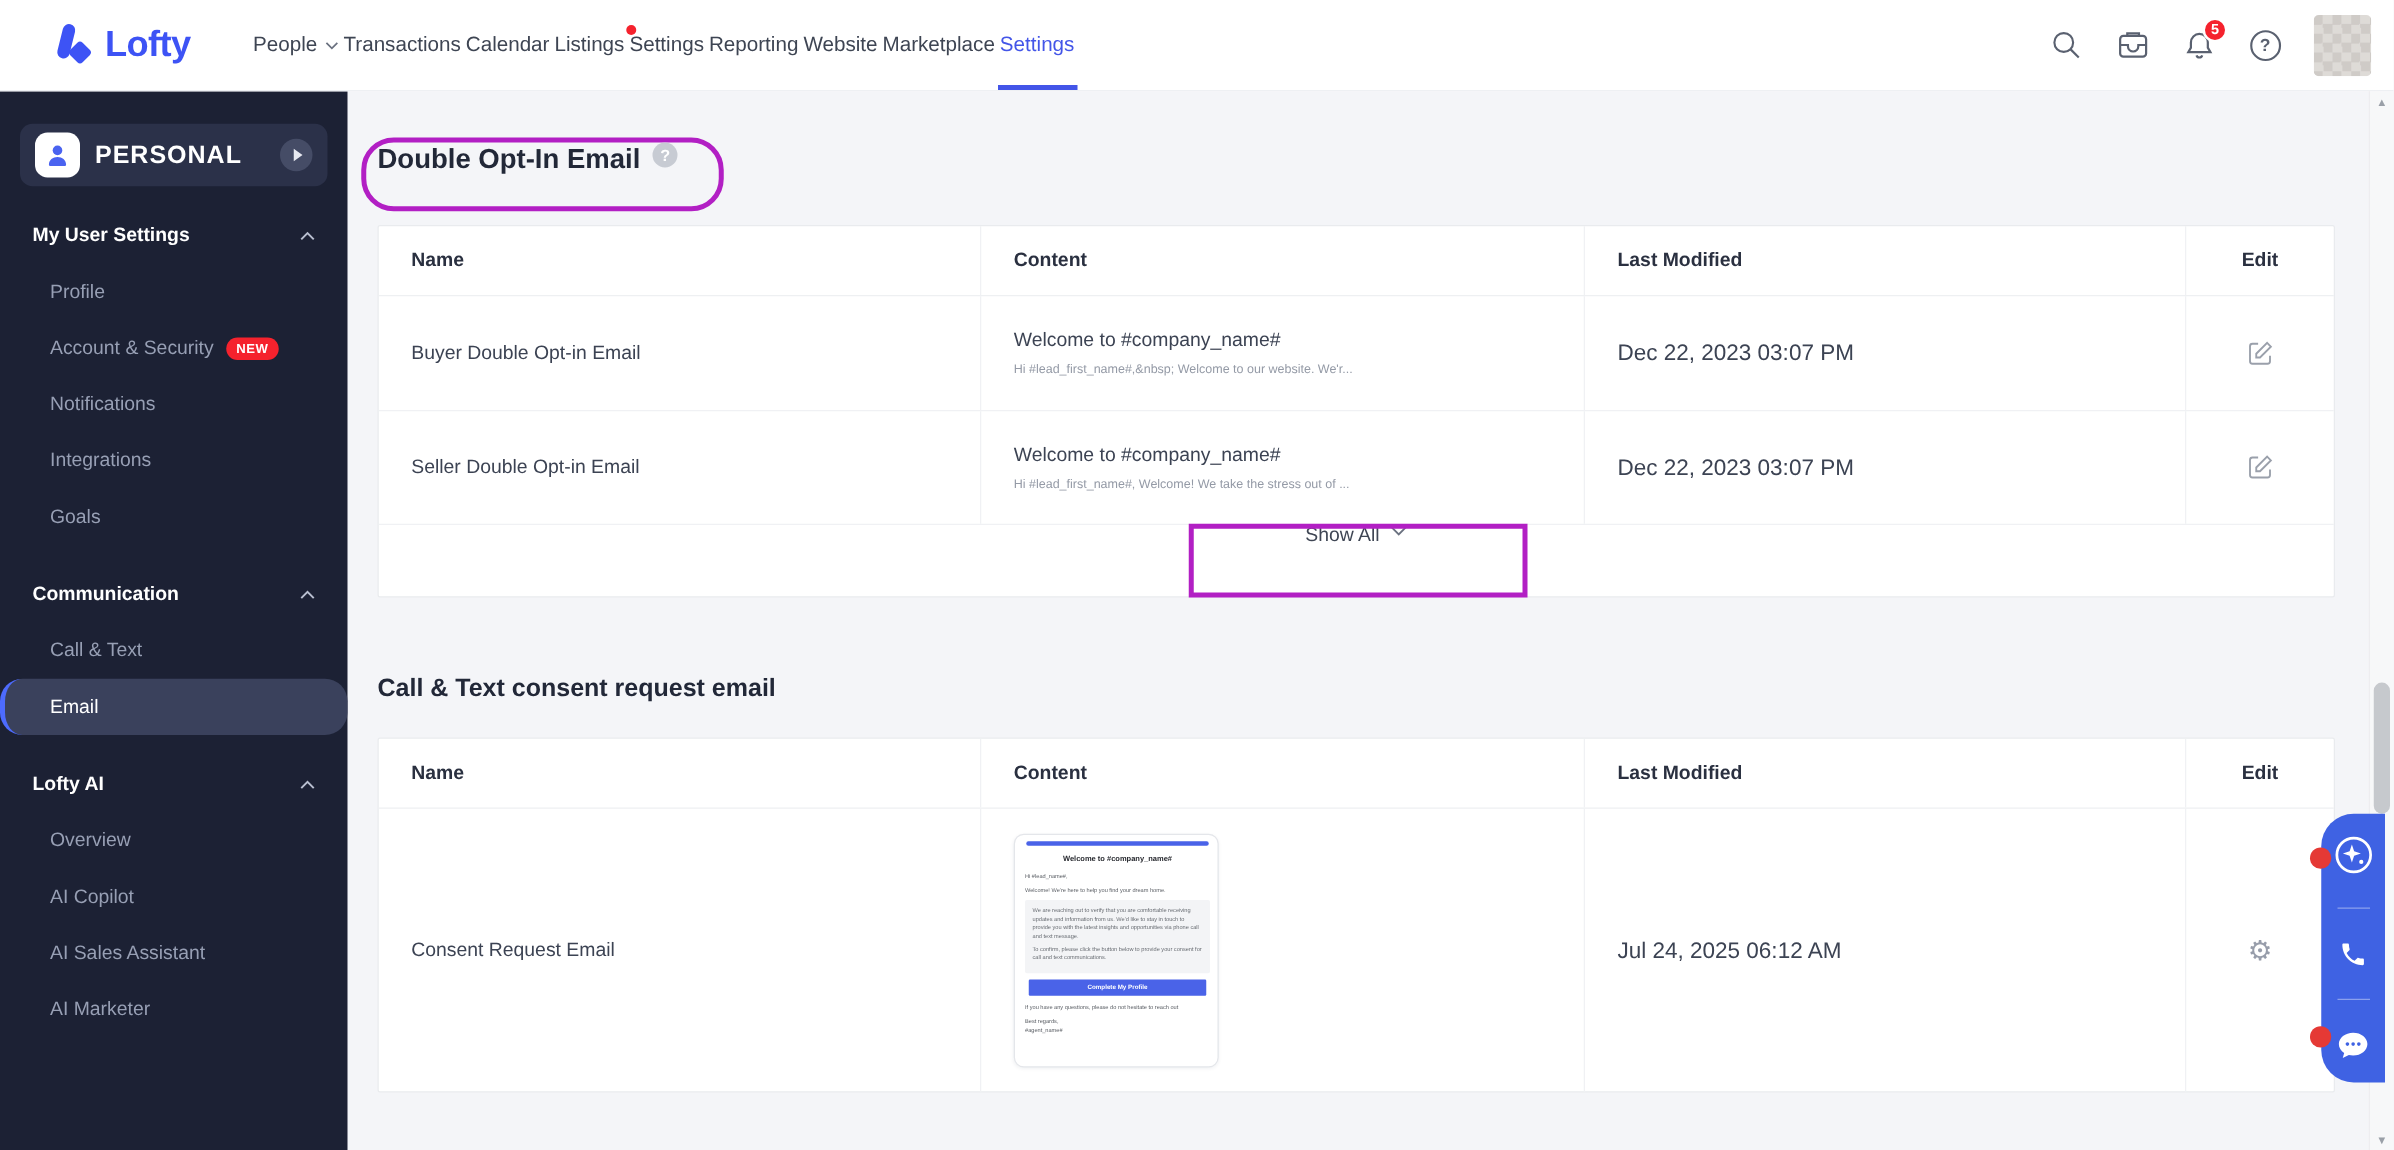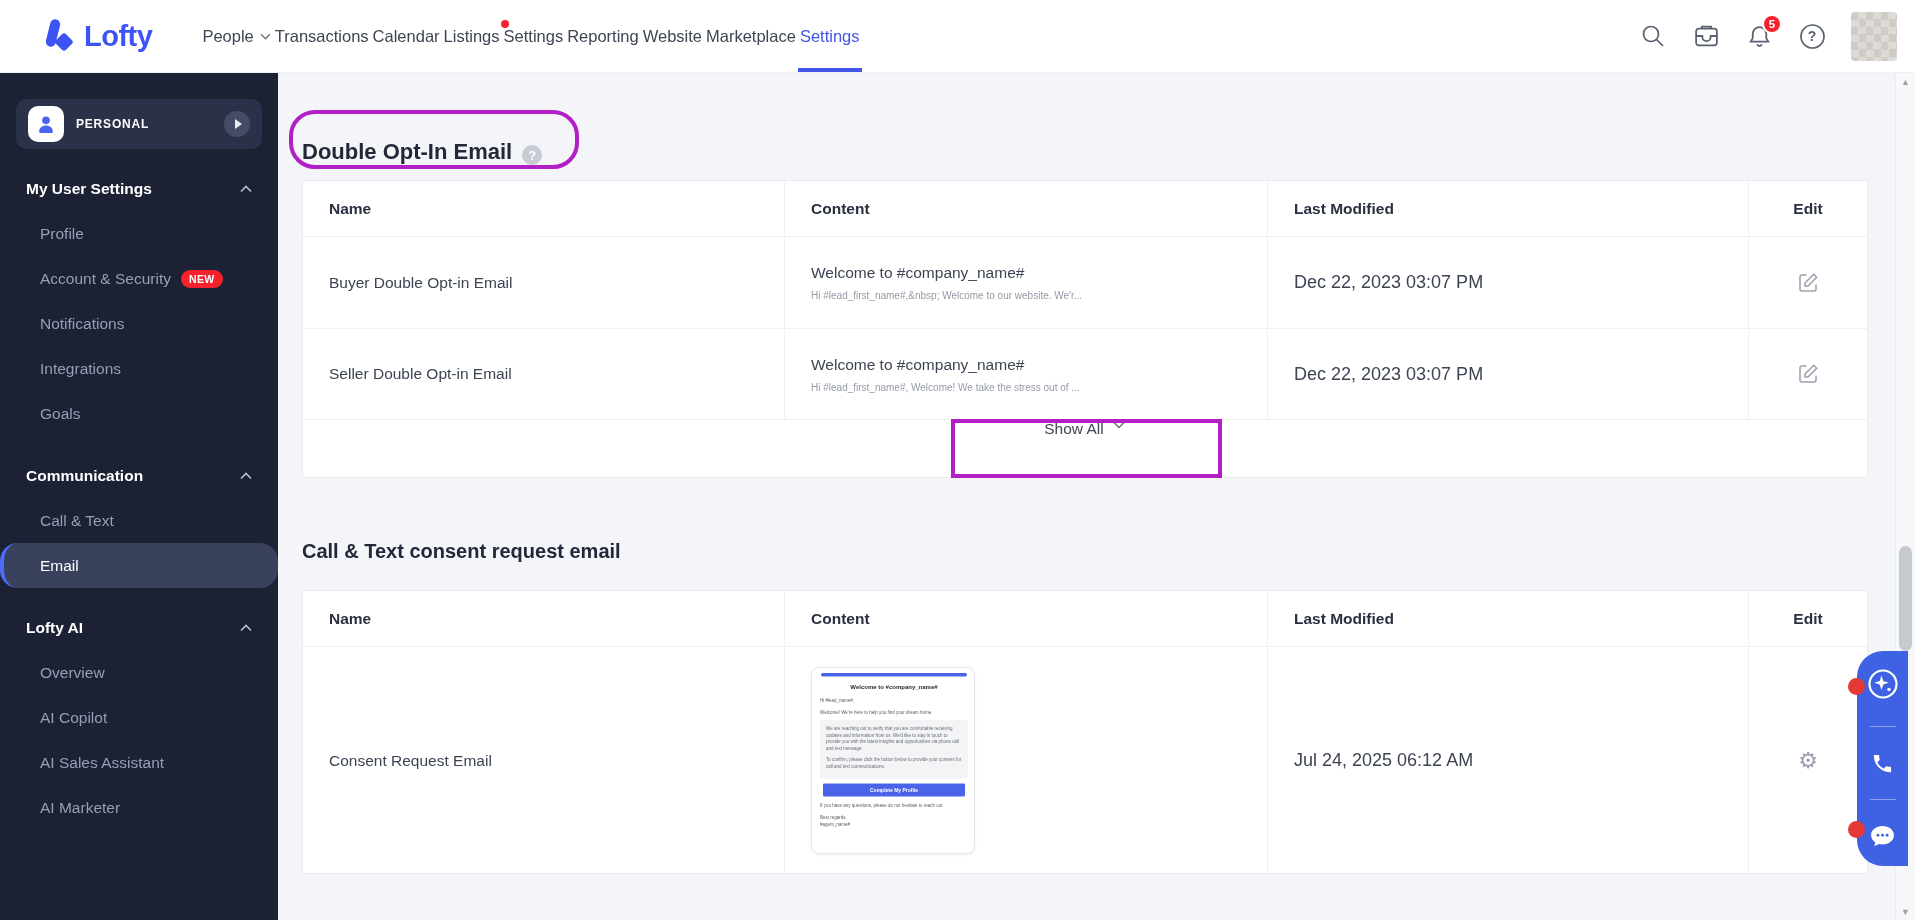--- a/index.html
+++ b/index.html
@@ -30,34 +30,34 @@
             font-size:11.5px; font-weight:bold; display:flex; align-items:center; justify-content:center; }
   .avatar { width:46px; height:49px; border-radius:4px; cursor:pointer;
             background: repeating-conic-gradient(#d9d5d1 0% 25%, #c7c2be 0% 50%);
             background-size: 15px 15px; opacity:.85; }
 
   
   .sidebar { position:absolute; top:73px; bottom:0; left:0; width:278px; background:#1c2134; z-index:20; }
   .acct { margin:26px 16px 0; height:50px; background:#2b3149; border-radius:10px;
           display:flex; align-items:center; padding:0 12px; gap:12px; cursor:pointer; }
   .person-box { width:36px; height:36px; background:#fff; border-radius:10px; display:flex; align-items:center; justify-content:center; }
-  .acct-label { color:#fff; font-weight:bold; font-size:12px; letter-spacing:.8px; flex:1; }
+  .acct-label { color:#fff; font-weight:bold; font-size:20px; letter-spacing:.8px; flex:1; }
   .acct-chev { width:26px; height:26px; border-radius:50%; background:#454c66; display:flex; align-items:center; justify-content:center; }
   .tri-right { width:0; height:0; border-left:7px solid #e8eaf2; border-top:5px solid transparent; border-bottom:5px solid transparent; margin-left:2px; }
   .sec-title { display:flex; align-items:center; color:#fff; font-weight:bold; font-size:15.5px; padding:0 26px; margin-top:28px; height:24px; cursor:pointer; }
   .sec-title .chev-up { margin-left:auto; }
   .side-list { list-style:none; margin-top:10px; }
   .side-item { height:45px; display:flex; align-items:center; padding-left:40px; color:#979fb4; font-size:15.5px; cursor:pointer; }
   .side-item.selected { background:#3a415c; border-left:4px solid #4d6bfe; padding-left:36px; color:#fff;border-radius:18px; }
   .badge-new { margin-left:10px; background:#f5222d; color:#fff; font-size:10.5px; font-weight:bold;
                padding:3px 8px; border-radius:10px; letter-spacing:.4px; }
 
   
   .annot { position:absolute; border:4px solid #B21FC4; z-index:15; pointer-events:none; }
-  .annot1 { left:289px; top:110px; width:290px; height:59px; display:flex; align-items:flex-end; padding-left:9px; pointer-events:auto;border-radius:26px; }
+  .annot1 { left:289px; top:110px; width:290px; height:59px; display:flex; align-items:flex-start; padding-left:9px; pointer-events:auto;border-radius:26px; }
   .h1 { font-size:22px; font-weight:bold; color:#222838; }
   .qmark { width:20px; height:20px; border-radius:50%; background:#c7cbd3; color:#fff; font-size:13px; font-weight:bold;
            display:flex; align-items:center; justify-content:center; margin-left:10px; cursor:pointer; }
   .card { position:absolute; left:302px; width:1566px; background:#fff; border:1px solid #e9ebee; border-radius:2px; }
   .card1 { top:180px; height:298px; }
   .card2 { top:590px; height:284px; }
   .trow { display:grid; grid-template-columns:482px 483px 481px 118px; }
   .cell { padding-left:26px; display:flex; flex-direction:column; justify-content:center; border-right:1px solid #f0f1f4; }
   .cell:last-child { border-right:none; align-items:center; padding-left:0; }
   .thead { height:56px; border-bottom:1px solid #eef0f2; }

